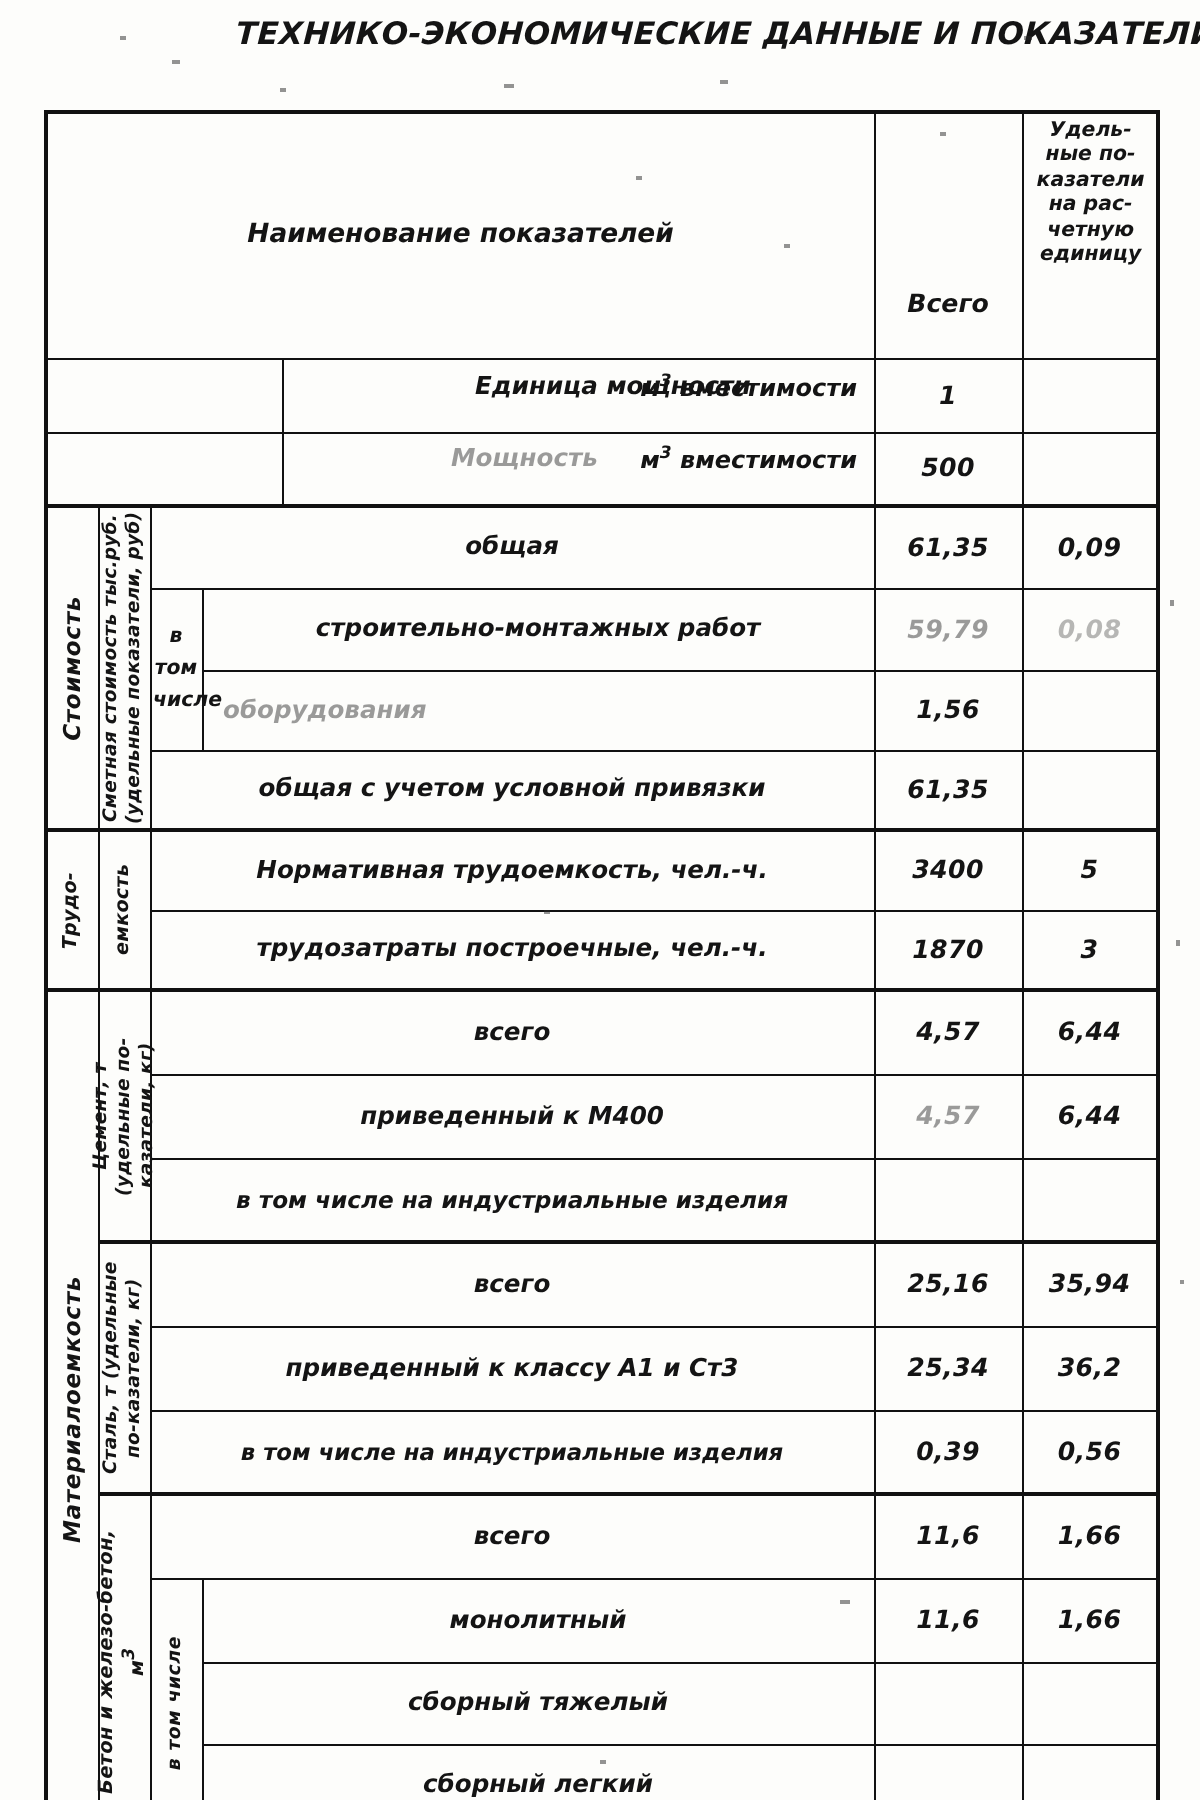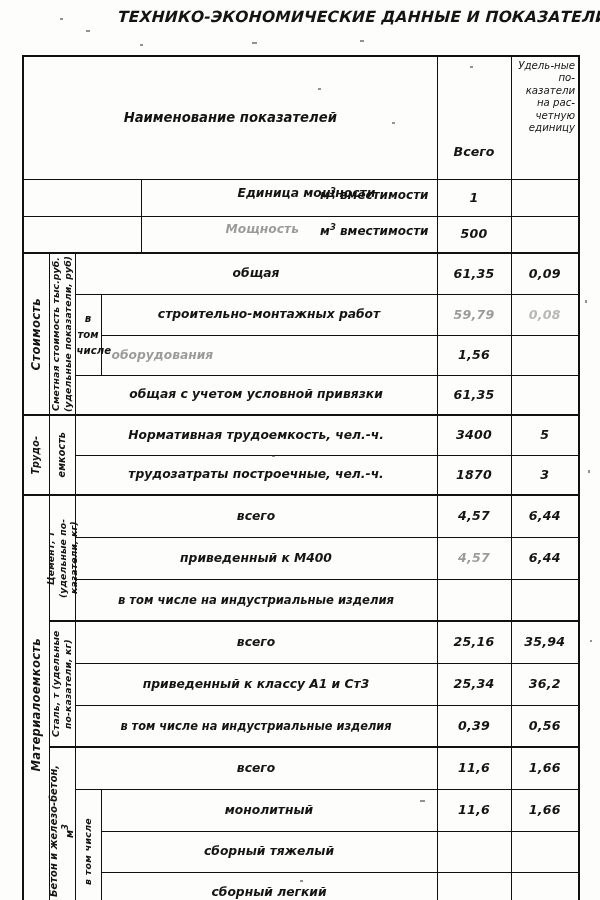--- a/index.html
+++ b/index.html
@@ -70,23 +70,23 @@
     font-size:9.3px;
     line-height:1.25;
     letter-spacing:.1px;
     white-space:normal;
     max-height:100%;
   }
 
   .hdr-name{font-size:13.2px;text-align:center;}
   .hdr-tot{font-size:12.6px;text-align:center;}
   .hdr-ud{
-    font-size:10.2px;text-align:right;line-height:1.22;
+    font-size:10.2px;text-align:center;line-height:1.22;
     padding:3px 3px 3px 4px;
-    font-weight:400;
+    font-weight:700;
   }
   .faded{opacity:.42;}
   .faded2{opacity:.30;}
   .num{font-size:12.6px;text-align:center;letter-spacing:.2px;}
   .unit{font-size:12px;}
   .rowlabel{font-size:12.3px;}
   .sup{font-size:8.5px;vertical-align:super;}
 </style>
 </head>
 <body>

